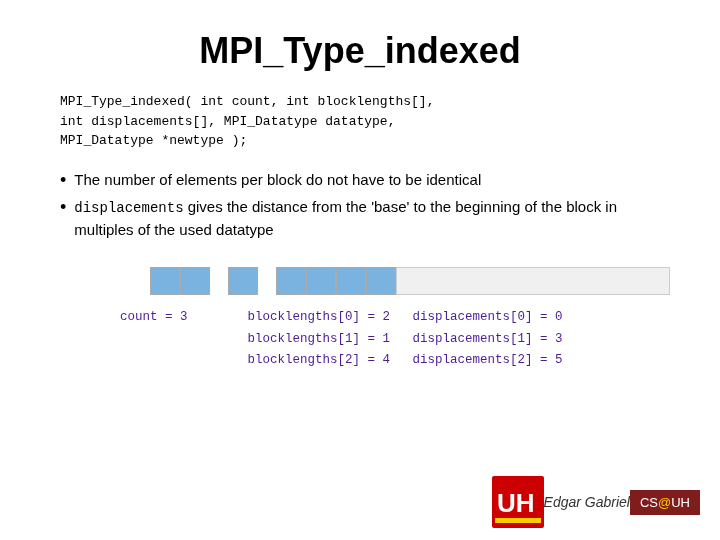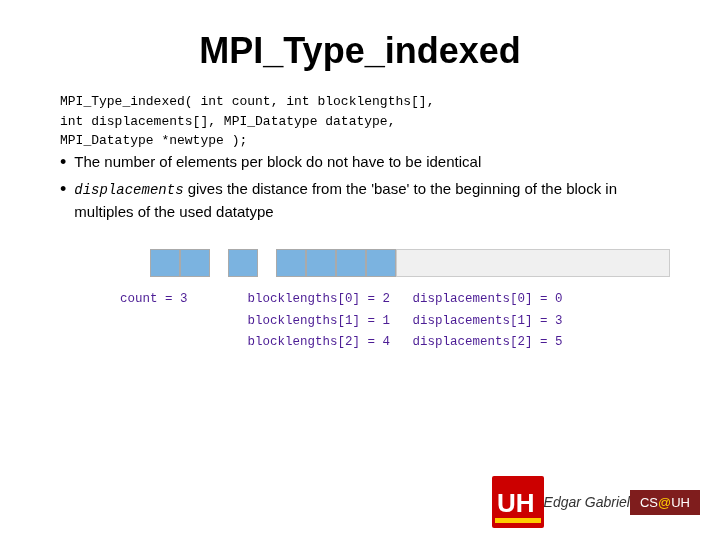--- a/index.html
+++ b/index.html
@@ -28,20 +28,21 @@
       text-align: center;
       color: #000000;
       margin-bottom: 20px;
       font-family: Arial, Helvetica, sans-serif;
     }
 
     .code-block {
       font-family: 'Courier New', Courier, monospace;
       font-size: 13px;
       color: #000;
+      margin-bottom: 18px;
       line-height: 1.5;
       margin-left: 10px;
     }
 
     .bullets {
       margin-bottom: 14px;
       margin-left: 10px;
     }
 
     .bullet-item {
@@ -60,21 +61,20 @@
       flex-shrink: 0;
     }
 
     .bullet-text {
       flex: 1;
     }
 
     .inline-code {
       font-family: 'Courier New', Courier, monospace;
       font-size: 14px;
-      font-style: italic;
     }
 
     .block-cell {
       height: 28px;
       border: 1px solid #aaa;
     }
 
     
     .data-section {
       margin-left: 70px;

